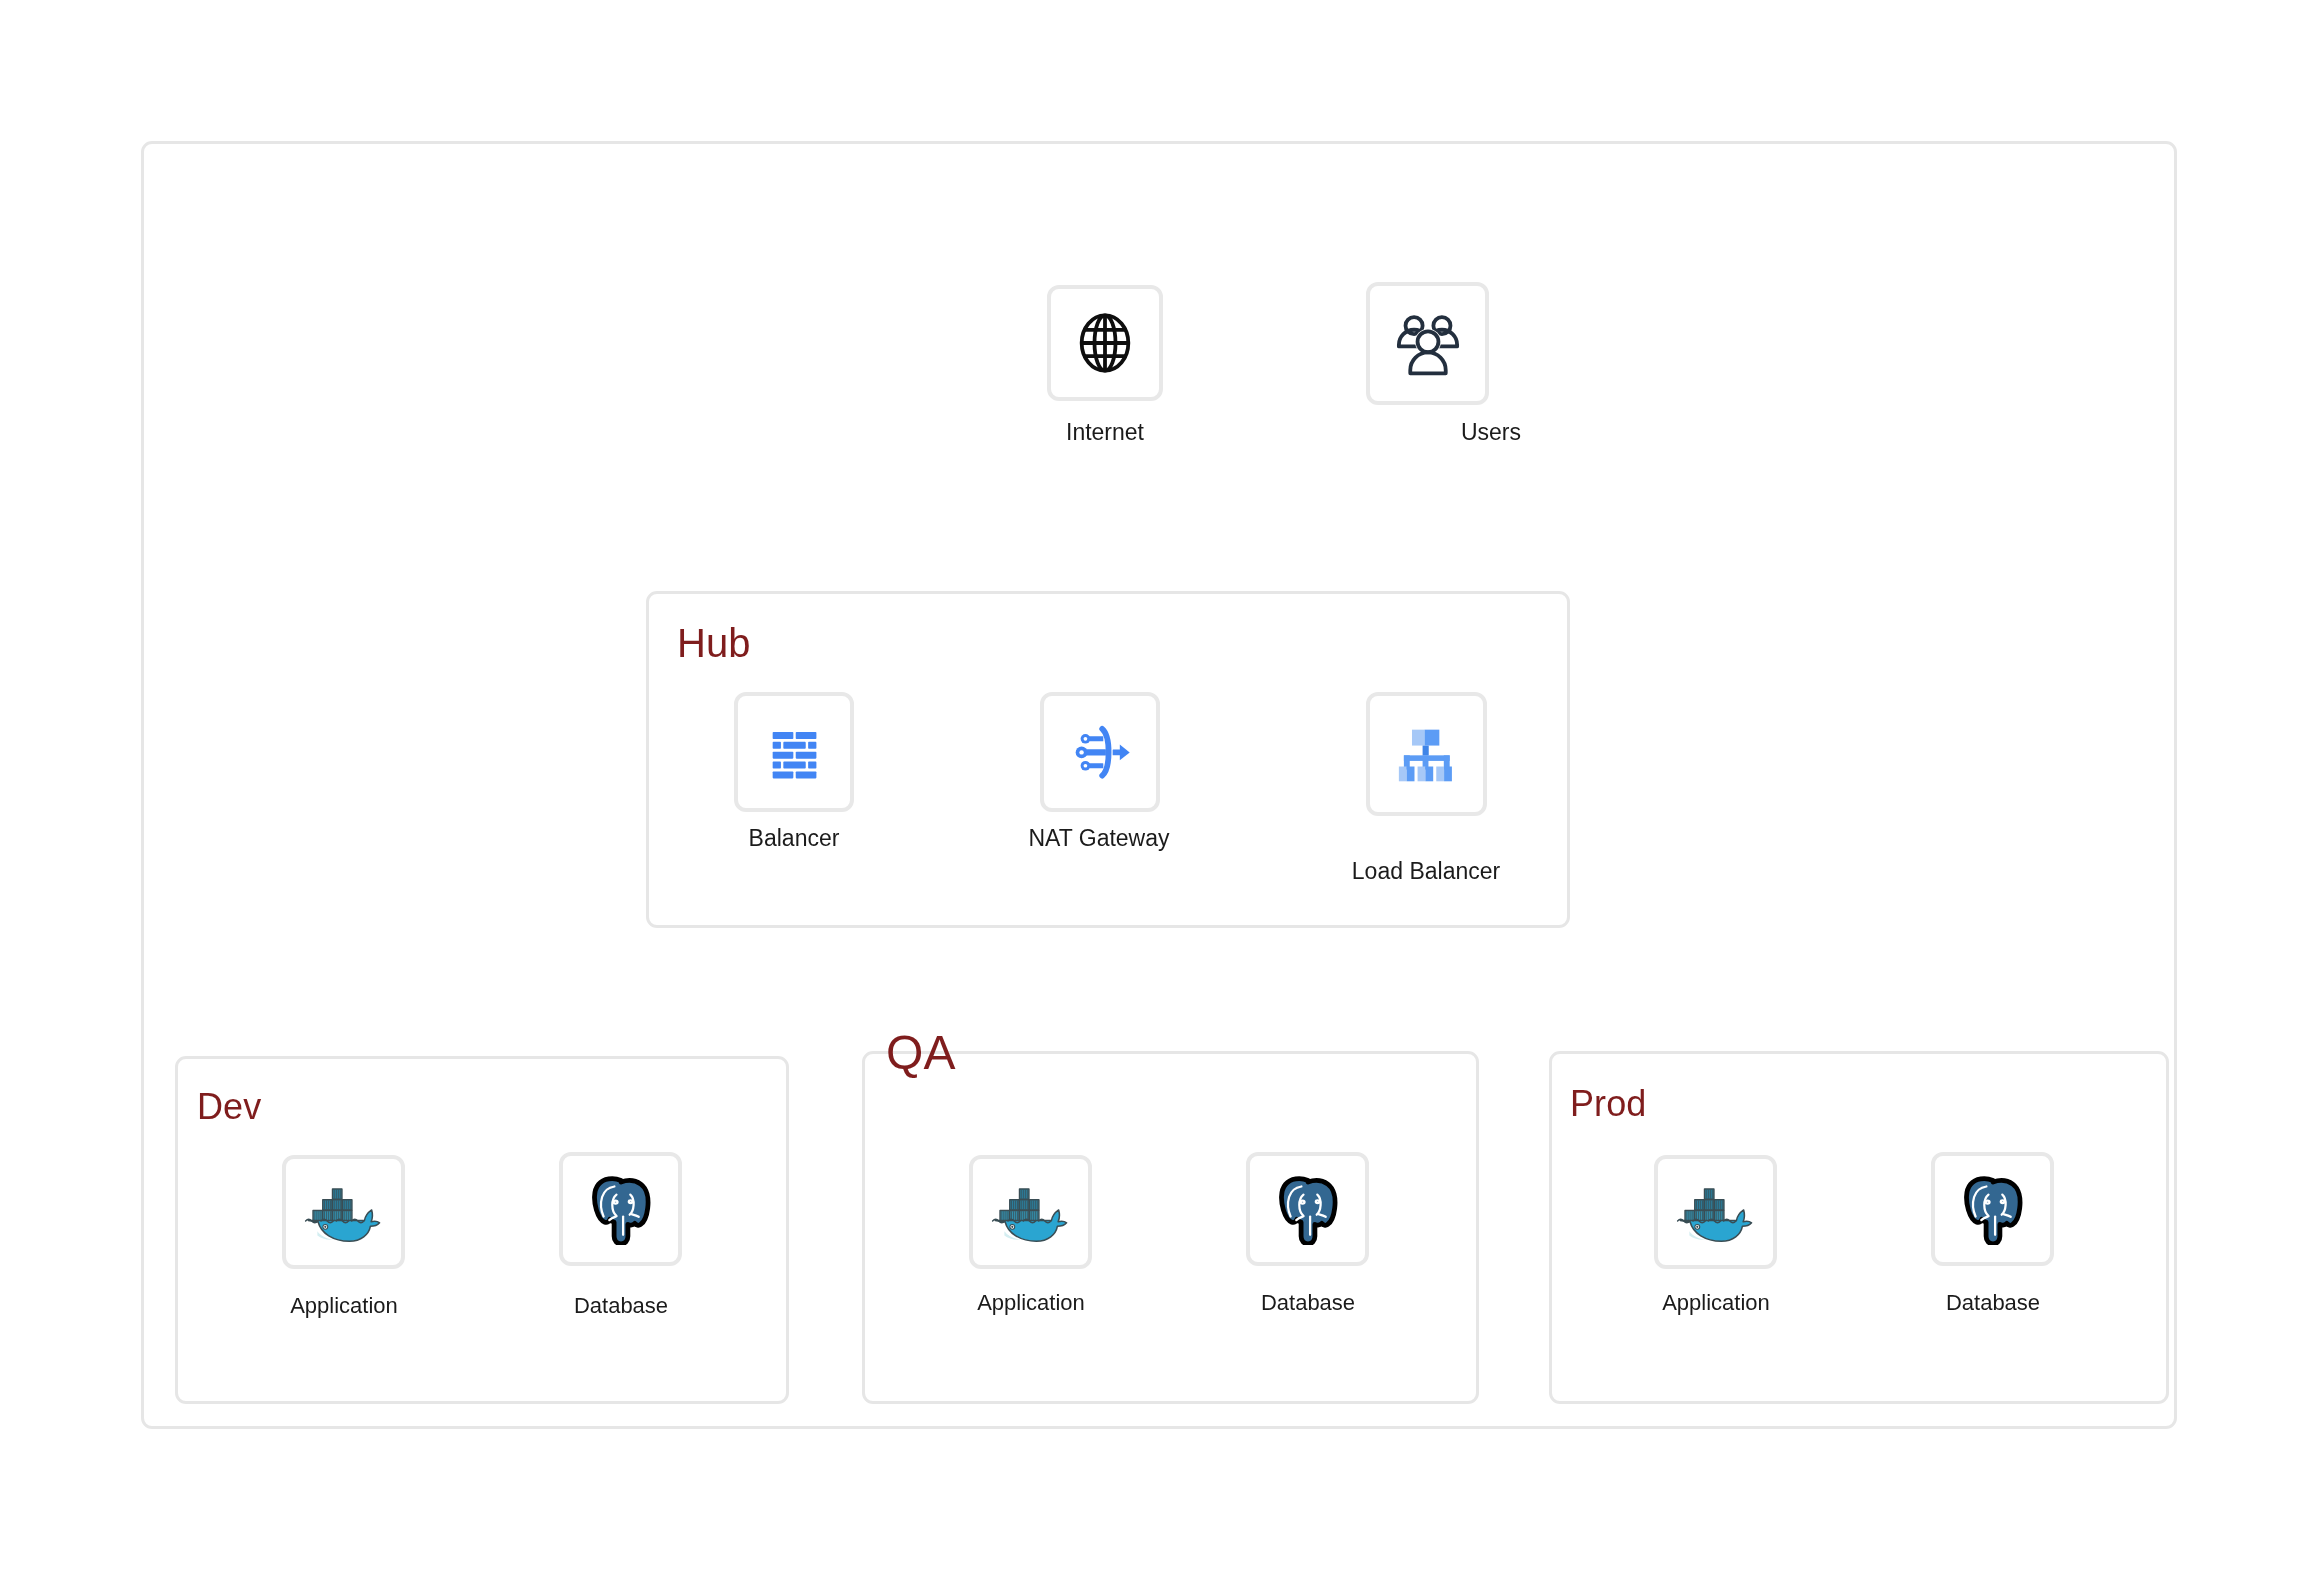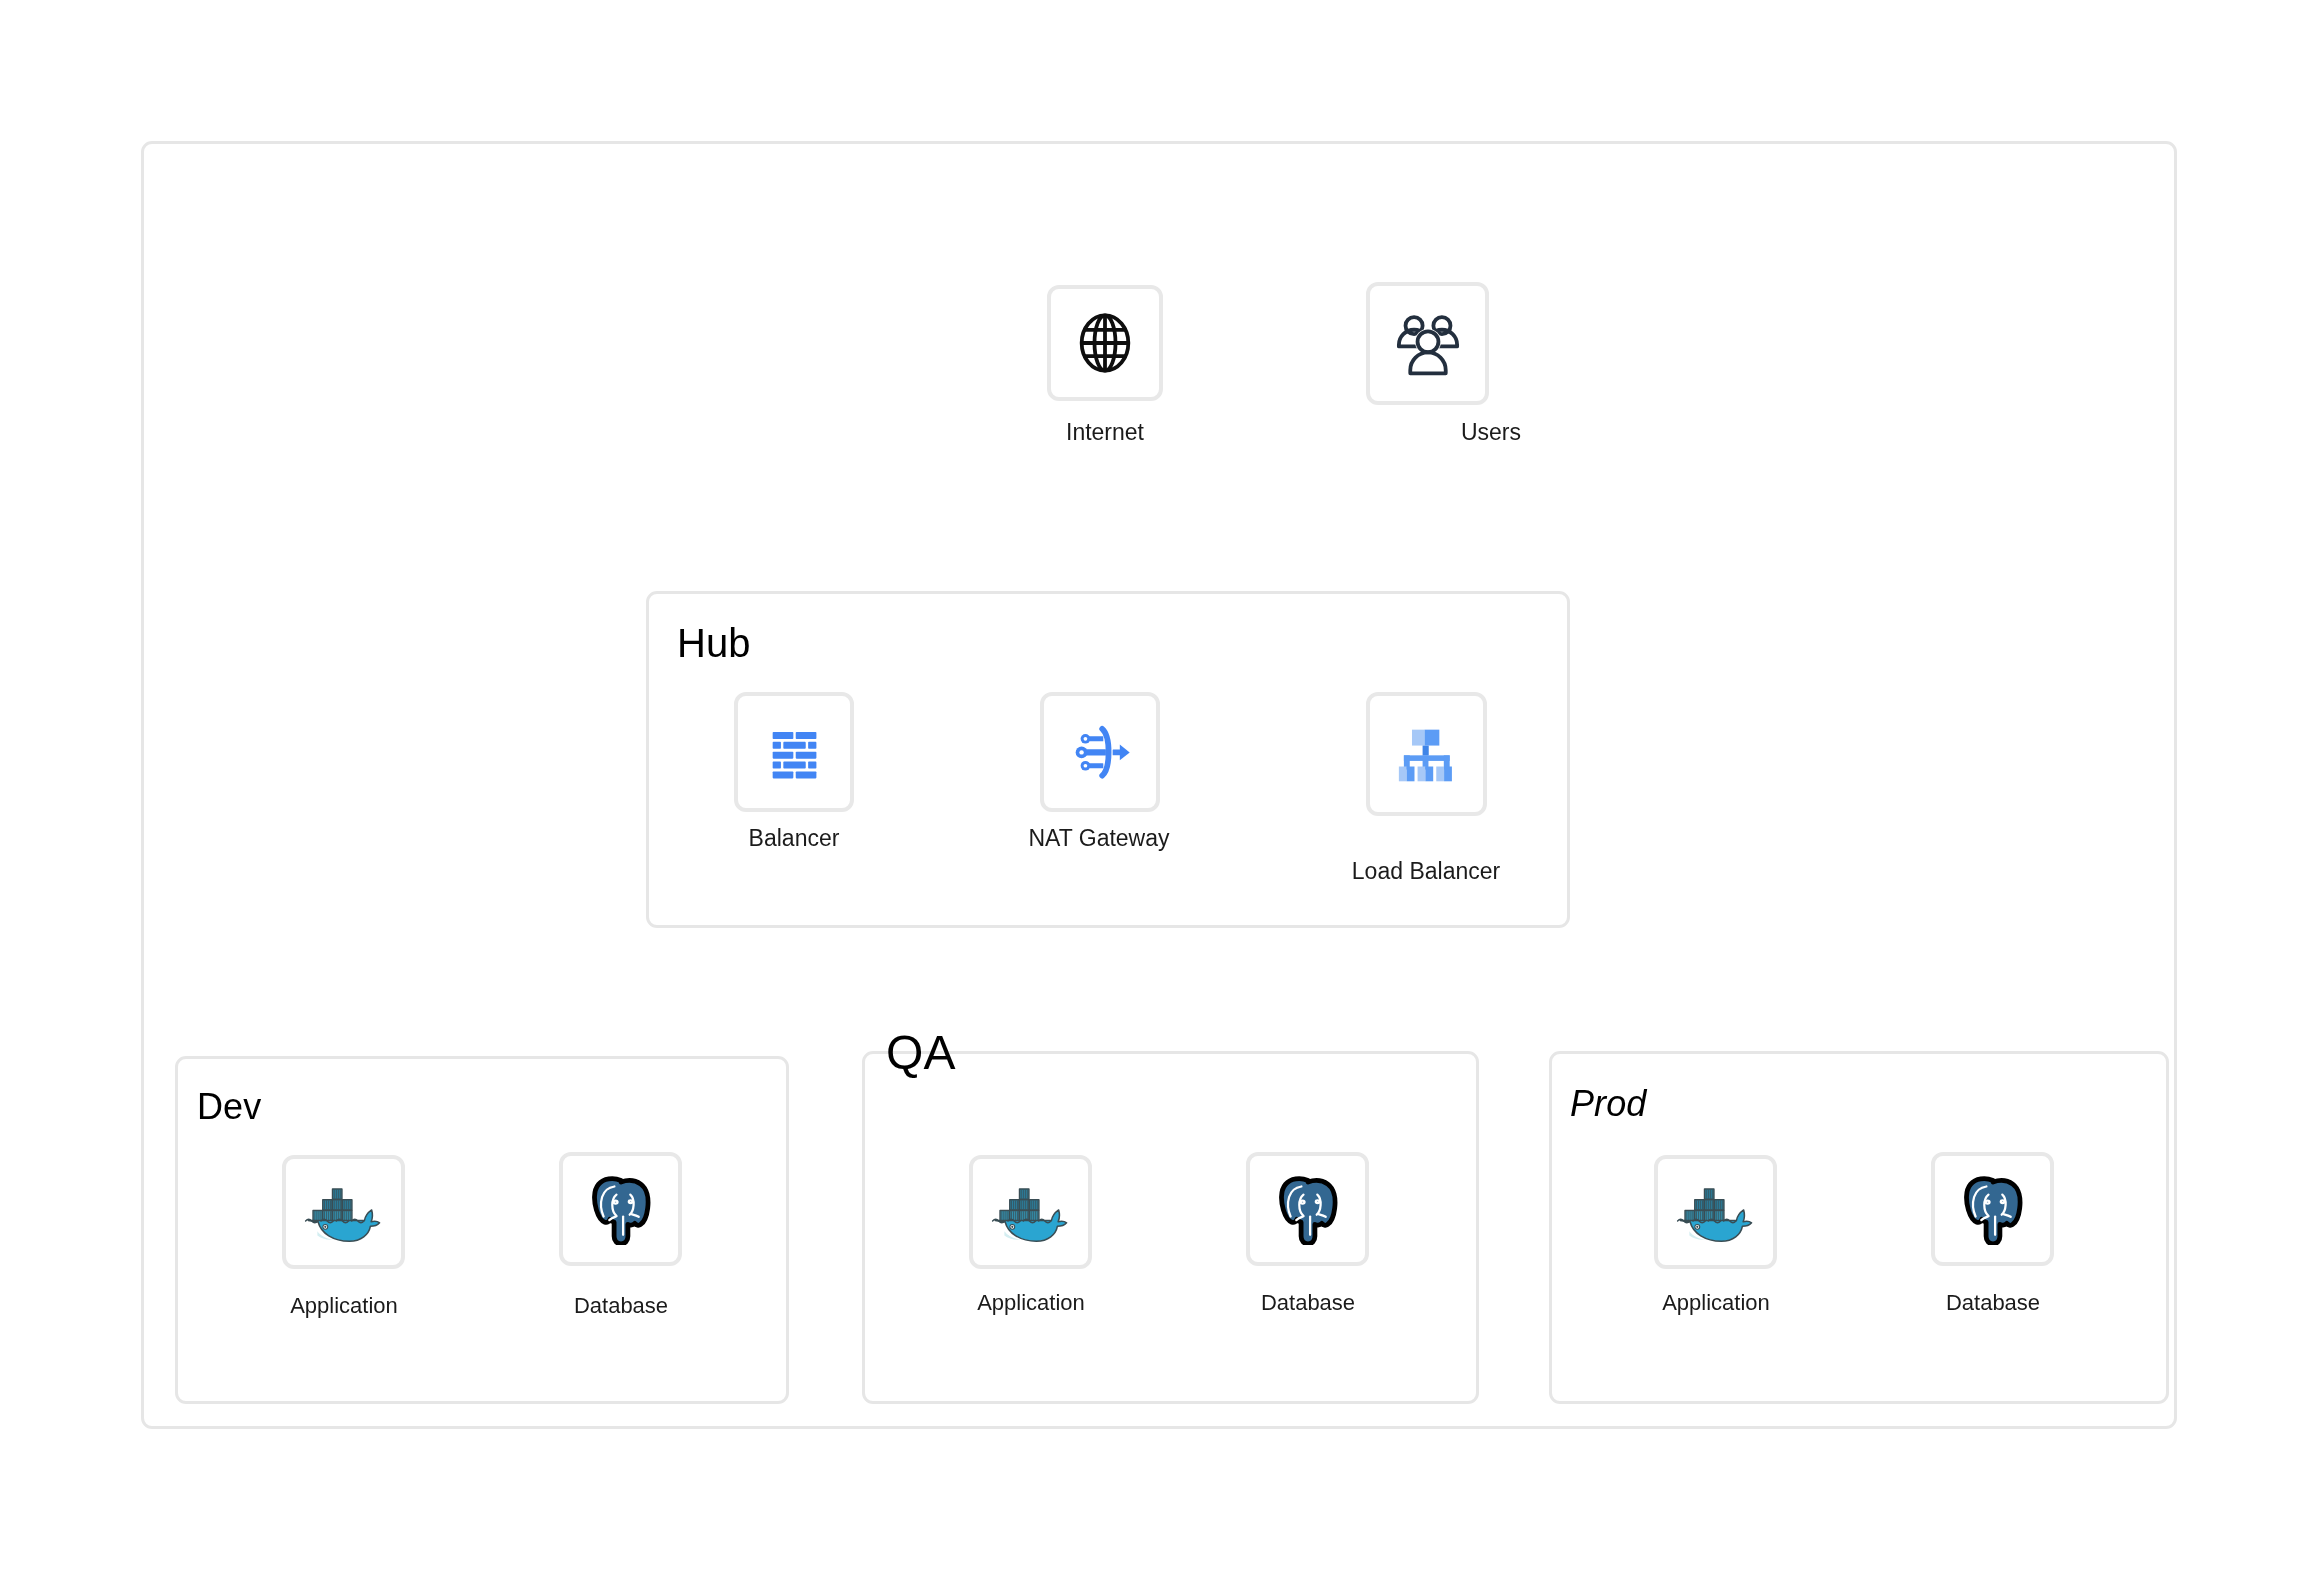--- a/index.html
+++ b/index.html
@@ -4,33 +4,33 @@
 <style>
   html,body{margin:0;padding:0;background:#ffffff;}
   body{width:2319px;height:1570px;font-family:"Liberation Sans",sans-serif;position:relative;overflow:hidden;}
   #stage{position:absolute;left:0;top:0;width:2319px;height:1233px;}
 
   
   .outer-box{position:absolute;left:141px;top:141px;width:2036px;height:1288px;
              border:3.3px solid #e6e6e6;border-radius:11px;background:#fff;box-sizing:border-box;}
 
   .group-box{position:absolute;border:3.3px solid #e6e6e6;border-radius:11px;background:#fff;box-sizing:border-box;}
-  .group-title{position:absolute;color:#000000;font-weight:400;letter-spacing:0.1px;white-space:nowrap;}
+  .group-title{position:absolute;color:#7f1d1d;font-weight:400;letter-spacing:0.1px;white-space:nowrap;}
 
   .hub-box{left:646px;top:591px;width:924px;height:337px;}
   .hub-title{left:677px;top:621px;font-size:40px;}
 
   .dev-box{left:175px;top:1056px;width:614px;height:348px;}
   .dev-title{left:197px;top:1086px;font-size:36px;}
 
   .qa-box{left:862px;top:1051px;width:617px;height:353px;}
   .qa-title{left:886px;top:1025px;font-size:48px;}
 
   .prod-box{left:1549px;top:1051px;width:620px;height:353px;}
-  .prod-title{left:1570px;top:1083px;font-size:36px;font-style:italic;}
+  .prod-title{left:1570px;top:1083px;font-size:36px;}
 
   
   .node{position:absolute;}
   .node-card{position:absolute;border:4.4px solid #e8e8e8;border-radius:12px;background:#fff;
              box-sizing:border-box;display:flex;align-items:center;justify-content:center;}
   .node-label{position:absolute;text-align:center;color:#1b1b1b;font-size:23px;white-space:nowrap;
               left:50%;transform:translateX(-50%);}
 
   .node-internet .node-card{left:1047px;top:285px;width:116px;height:116px;}
   .node-internet .node-label{left:1105px;top:419px;}

